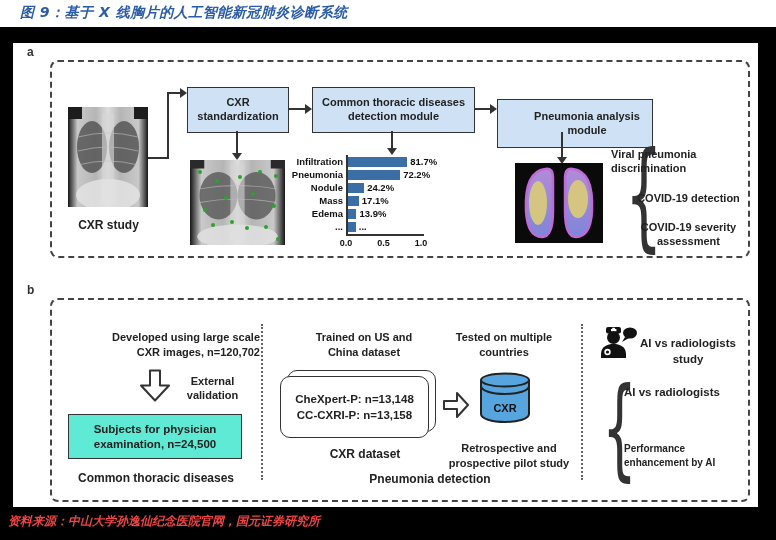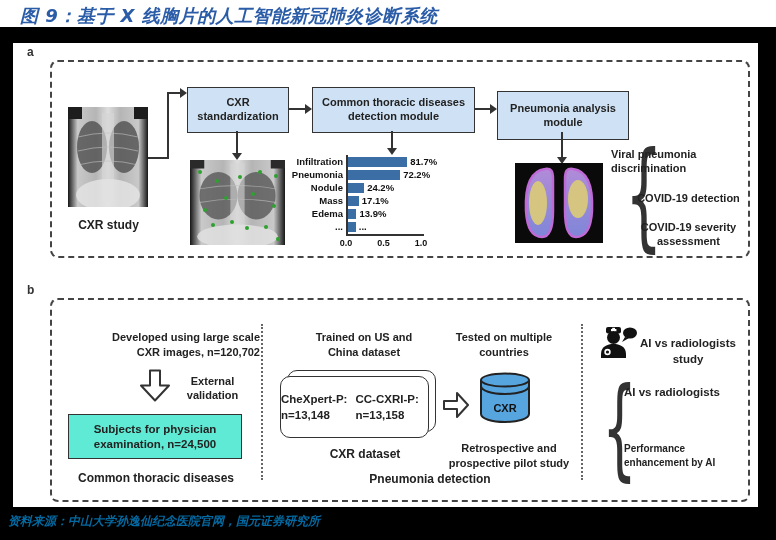--- a/index.html
+++ b/index.html
@@ -4,21 +4,21 @@
 <style>
   html,body{margin:0;padding:0;}
   body{
     width:776px;height:540px;position:relative;background:#000;
     font-family:"Liberation Sans", sans-serif;overflow:hidden;
   }
   .ml{white-space:pre-line;}
   
   #title-strip{position:absolute;left:0;top:0;width:776px;height:27px;background:#fff;}
   #fig-title{position:absolute;left:20px;top:4px;font-family:"DejaVu Sans",sans-serif;
-    font-size:18px;font-weight:bold;font-style:italic;color:#2a5ca8;letter-spacing:.5px;}
+    font-size:14px;font-weight:bold;font-style:italic;color:#2a5ca8;letter-spacing:.5px;}
   
   #figure-area{position:absolute;left:13px;top:43px;width:745px;height:464px;background:#fff;}
   .panel-label{position:absolute;font-size:12px;font-weight:bold;color:#333;}
   .dashed-panel{position:absolute;border:2px dashed #444;border-radius:8px;}
   .flowbox{position:absolute;background:#cfe2f5;border:1.5px solid #333;
     display:flex;align-items:center;justify-content:center;text-align:center;
     font-size:11px;font-weight:bold;color:#222;line-height:1.25;}
   .cap{position:absolute;font-weight:bold;color:#222;text-align:center;}
   .hline{position:absolute;height:2px;background:#333;}
   .vline{position:absolute;width:2px;background:#333;}
@@ -42,21 +42,21 @@
   
   .ximg{position:absolute;}
   .ximg svg{display:block;width:100%;height:100%;}
   .dot{position:absolute;width:4px;height:4px;border-radius:50%;background:#2fa12f;}
   
   .card{position:absolute;width:147px;height:60px;background:#fff;border:1.5px solid #333;border-radius:10px;}
   .hollow-arrow{position:absolute;}
   .btext{position:absolute;font-weight:bold;color:#222;}
   
   #source-line{position:absolute;left:8px;top:513px;font-family:"DejaVu Sans",sans-serif;
-    font-size:12px;font-weight:bold;font-style:italic;color:#0369a1;}
+    font-size:12px;font-weight:bold;font-style:italic;color:#ef4444;}
 </style>
 </head>
 <body>
 
 <div id="title-strip">
   <div id="fig-title">图 9：基于 X 线胸片的人工智能新冠肺炎诊断系统</div>
 </div>
 
 <div id="figure-area">
 
@@ -96,21 +96,21 @@
   <div class="ah-right" style="left:167px;top:45px;"></div>
 
   <div class="flowbox ml" style="left:174px;top:44px;width:100px;height:44px;">CXR
 standardization</div>
   <div class="hline" style="left:276px;top:65px;width:16px;"></div>
   <div class="ah-right" style="left:292px;top:61px;"></div>
   <div class="flowbox ml" style="left:299px;top:44px;width:161px;height:44px;">Common thoracic diseases
 detection module</div>
   <div class="hline" style="left:462px;top:65px;width:15px;"></div>
   <div class="ah-right" style="left:477px;top:61px;"></div>
-  <div class="flowbox ml" style="left:484px;top:48px;width:130px;height:47px;">Pneumonia analysis
+  <div class="flowbox ml" style="left:484px;top:56px;width:130px;height:47px;padding-left:24px;">Pneumonia analysis
 module</div>
 
   <div class="vline" style="left:223px;top:88px;height:22px;"></div>
   <div class="ah-down" style="left:219px;top:110px;"></div>
   <div class="ximg" style="left:177px;top:117px;width:95px;height:85px;">
     <svg viewBox="0 0 80 100" preserveAspectRatio="none">
       <rect x="0" y="0" width="80" height="100" fill="url(#cxbg)"></rect>
       <rect x="0" y="0" width="12" height="10" fill="#2a2a2a"></rect>
         <rect x="68" y="0" width="12" height="10" fill="#2a2a2a"></rect>
       <ellipse cx="24" cy="42" rx="16" ry="28" fill="#575757" opacity=".8"></ellipse>
@@ -238,21 +238,21 @@
   <div class="cap" style="left:53px;top:428px;width:180px;font-size:12px;">Common thoracic diseases</div>
 
   <div class="dotted-div" style="left:248px;top:281px;height:156px;"></div>
 
   <div class="btext ml" style="left:270px;top:287px;width:162px;text-align:center;font-size:11px;line-height:1.35;">Trained on US and
 China dataset</div>
   <div class="btext ml" style="left:410px;top:287px;width:162px;text-align:center;font-size:11px;line-height:1.35;">Tested on multiple
 countries</div>
 
   <div class="card" style="left:274px;top:327px;"></div>
-  <div class="card" style="left:267px;top:333px;display:flex;flex-direction:row;align-items:center;justify-content:center;">
+  <div class="card" style="left:267px;top:333px;display:flex;flex-direction:column;align-items:center;justify-content:center;">
     <div class="btext" style="position:static;font-size:11.5px;line-height:1.4;">CheXpert-P: n=13,148</div>
     <div class="btext" style="position:static;font-size:11.5px;line-height:1.4;">CC-CXRI-P: n=13,158</div>
   </div>
 
   <div class="hollow-arrow" style="left:430px;top:347px;width:26px;height:30px;">
     <svg viewBox="0 0 26 30" width="26" height="30">
         <path d="M1 11 H14 V3 L25 15 L14 27 V19 H1 Z" fill="#fff" stroke="#333" stroke-width="2" stroke-linejoin="round"></path>
       </svg>
   </div>
 

